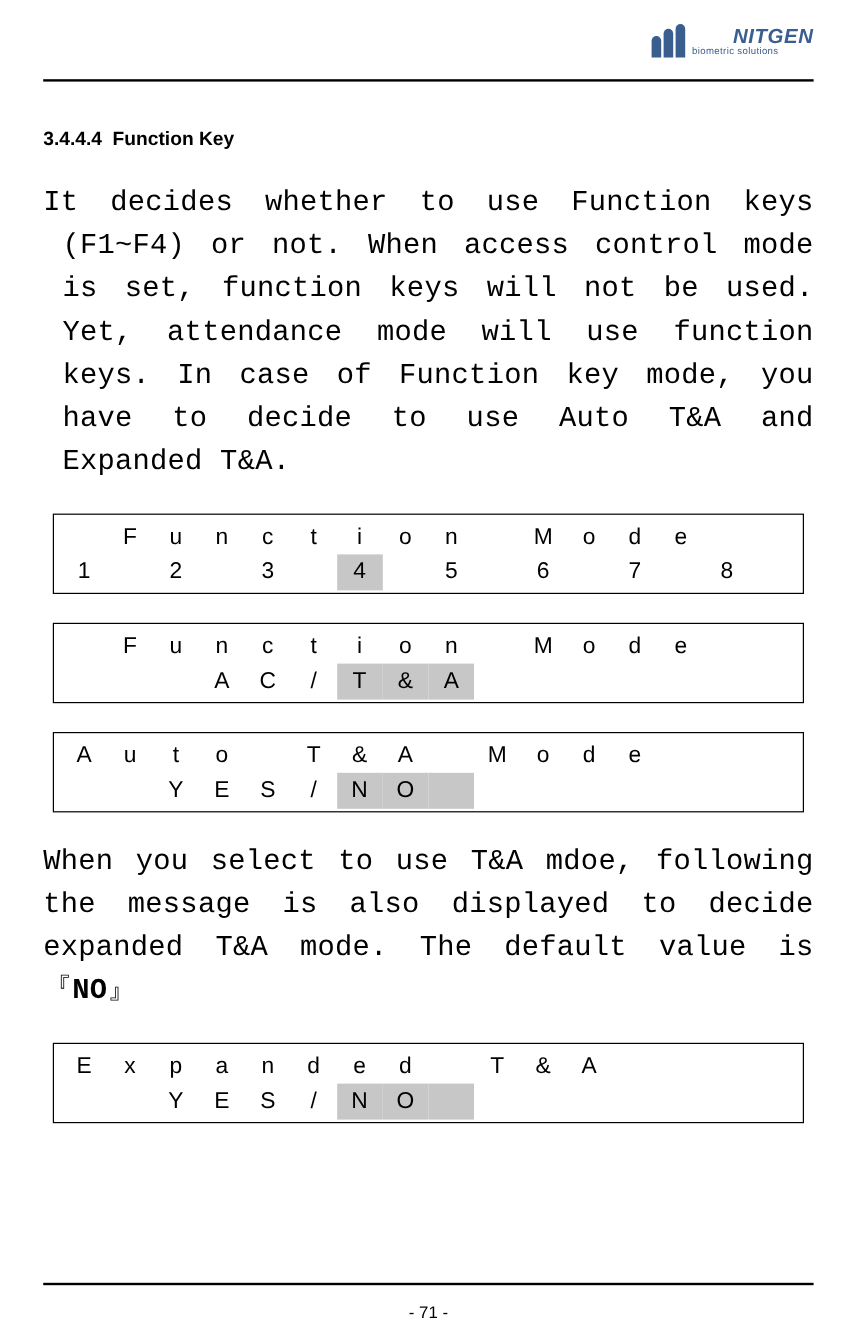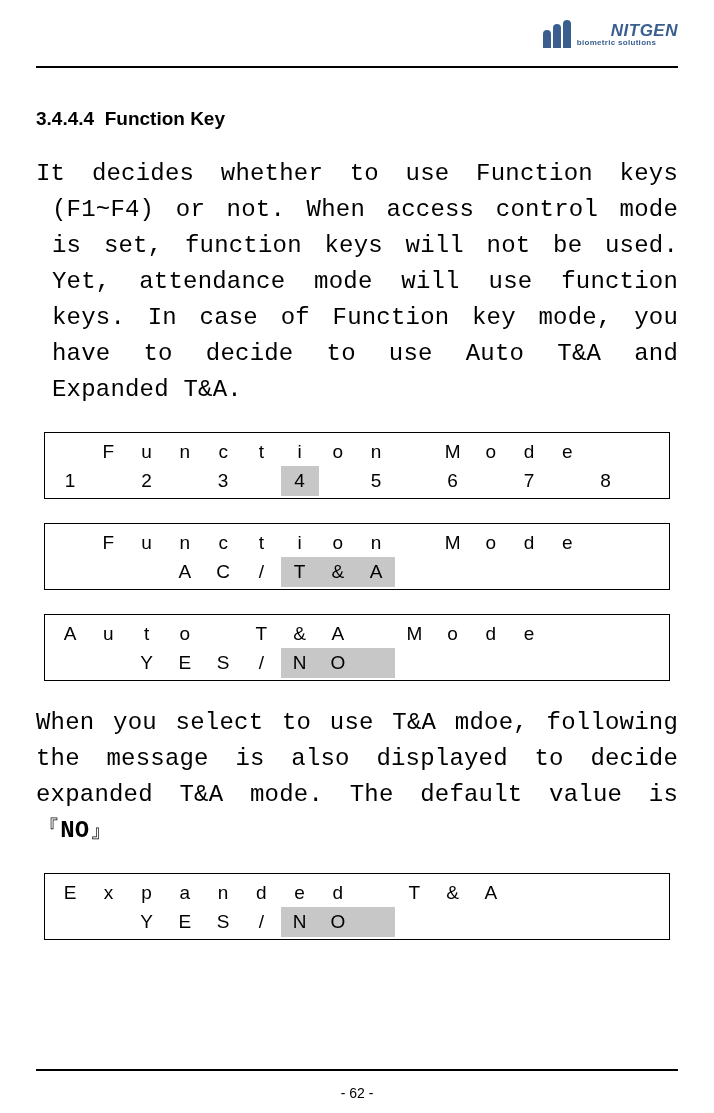--- a/index.html
+++ b/index.html
@@ -53,30 +53,29 @@
     font-style: italic;
     font-size: 17px;
     color: #3a5f8f;
     letter-spacing: 0.5px;
     margin-left: 34px;
   }
   .logo-sub {
     font-size: 8px;
     color: #3a5f8f;
     letter-spacing: 0.3px;
-    font-weight: bold;
   }
   .top-rule {
     border: none;
     border-top: 2px solid #000;
     margin: 0 0 40px 0;
   }
   .section-title {
     font-weight: bold;
-    font-size: 19px;
+    font-size: 16px;
     margin: 10px 0 26px 0;
     font-family: Arial, sans-serif;
   }
   .body-text {
     font-family: Liberation Mono, monospace;
     font-size: 24px;
     text-align: justify;
     margin: 0 0 24px 0;
     line-height: 1.5;
     letter-spacing: 0.2px;
@@ -305,14 +304,14 @@
         <div class="lcd-cell">&nbsp;</div>
         <div class="lcd-cell">&nbsp;</div>
         <div class="lcd-cell">&nbsp;</div>
         <div class="lcd-cell">&nbsp;</div>
         <div class="lcd-cell">&nbsp;</div>
         <div class="lcd-cell">&nbsp;</div>
       </div>
     </div>
 
   <hr class="bottom-rule">
-  <div class="page-num">- 62 -</div>
+  <div class="page-num">- 71 -</div>
 </div>
 
 </body></html>

